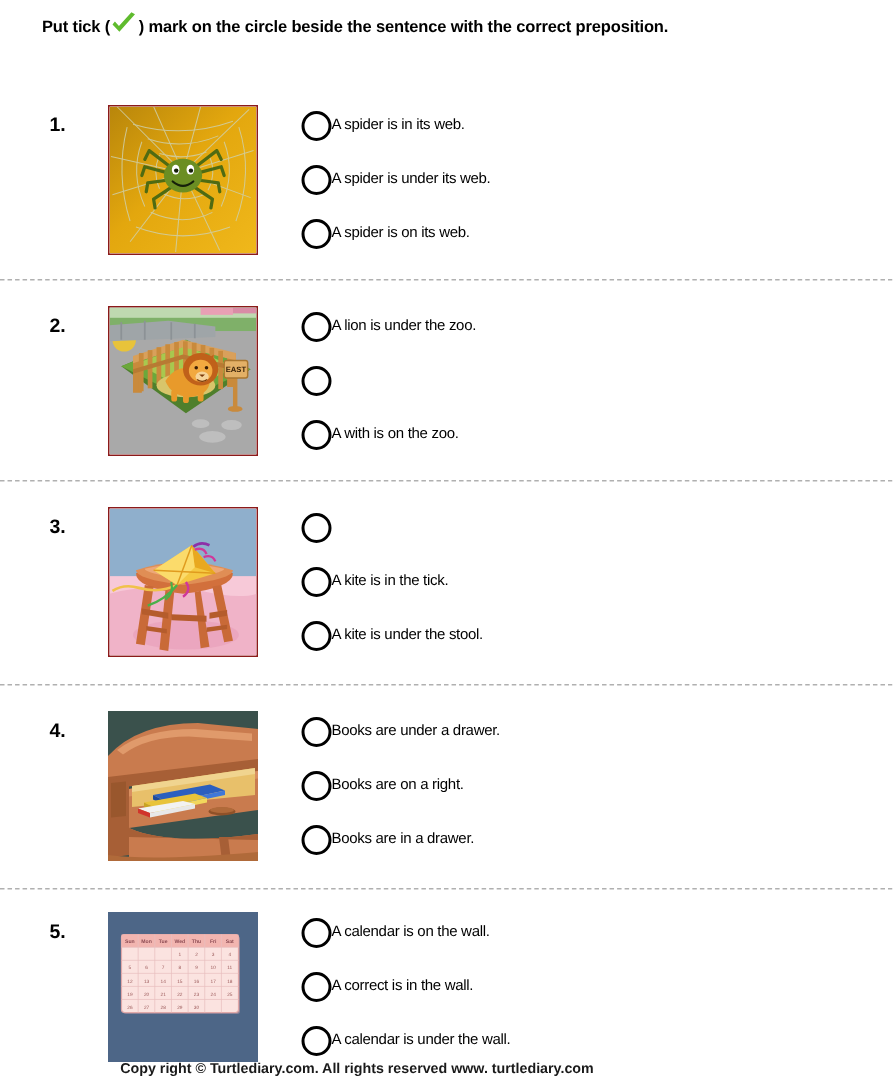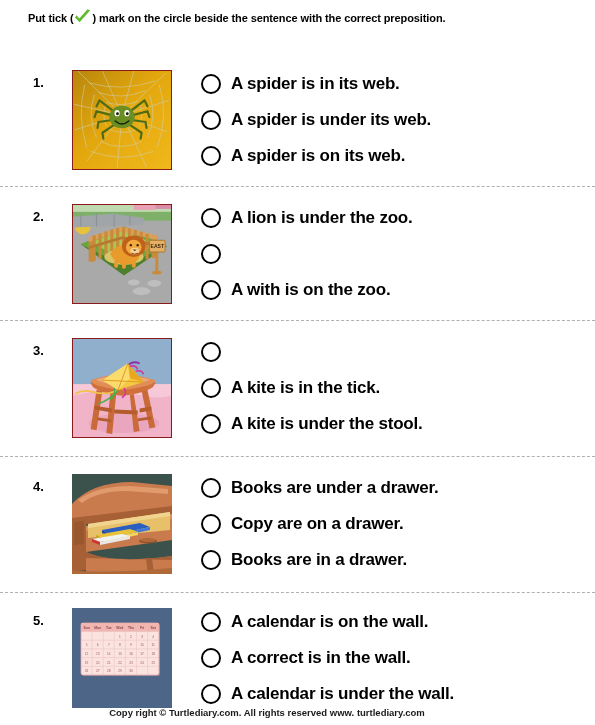--- a/index.html
+++ b/index.html
@@ -74,23 +74,22 @@
   }
   .radio-circle {
     width: 20px;
     height: 20px;
     border: 2.6px solid #000000;
     border-radius: 50%;
     box-sizing: border-box;
     flex: 0 0 auto;
   }
   .option-text {
-    margin-left: 10px;
-    font-size: 17px;
-    font-weight: bold;
+    font-size: 10px;
+    font-weight: normal;
     line-height: 18px;
     letter-spacing: -0.2px;
     white-space: nowrap;
   }
 
   
   .divider {
     position: absolute;
     left: 0;
     width: 595px;
@@ -101,21 +100,20 @@
   
   .footer {
     position: absolute;
     left: 0;
     top: 707px;
     width: 476px;
     text-align: center;
     font-size: 9.5px;
     font-weight: bold;
     color: #1a1a1a;
-    margin-left: 29px;
   }
 
   
   .art { width: 100%; height: 100%; display: block; }
 </style>
 </head>
 <body>
 
 <div class="instruction">
   <span>Put tick (</span><span class="tick-glyph"><svg viewBox="0 0 19 16" width="19" height="16">
@@ -361,21 +359,21 @@
       <path d="M0 96 Q30 100 100 94 L100 100 L0 100 Z" fill="#B06A3A"></path>
     </svg>
   </div>
   <div class="q-options">
     <div class="option-row">
       <span class="radio-circle"></span>
       <span class="option-text">Books are under a drawer.</span>
     </div>
     <div class="option-row">
       <span class="radio-circle"></span>
-      <span class="option-text">Copy are on a drawer.</span>
+      <span class="option-text">Books are on a right.</span>
     </div>
     <div class="option-row">
       <span class="radio-circle"></span>
       <span class="option-text">Books are in a drawer.</span>
     </div>
   </div>
 </div>
 <div class="divider" style="top:592px;"></div>
 
 <div class="question" style="top:600px;">

